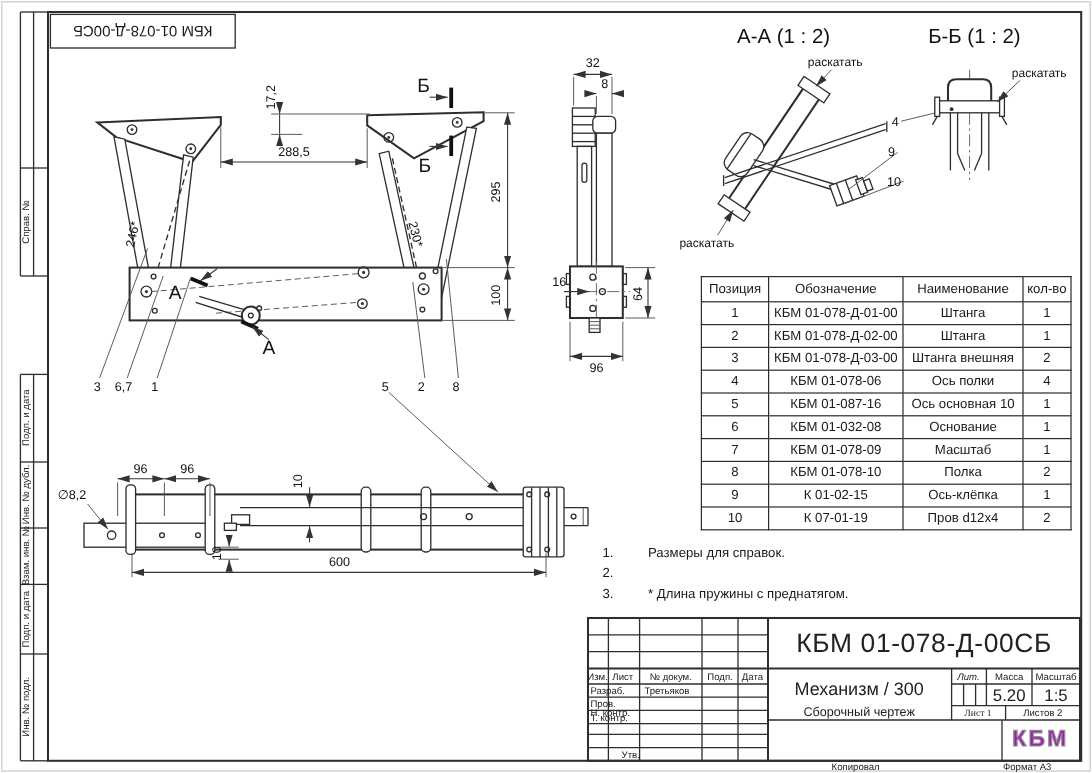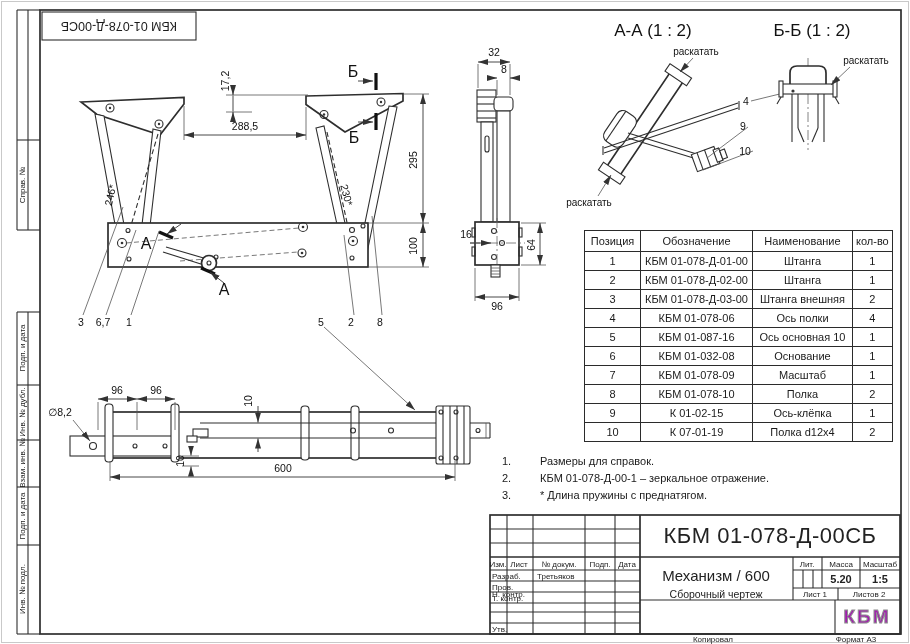--- a/index.html
+++ b/index.html
@@ -29,21 +29,21 @@
   #parts-table td,#parts-table th{border:1px solid #2b2b2b;font-size:11px;font-weight:normal;
      text-align:center;padding:0 3px;height:18px;white-space:nowrap;}
   #parts-table th{height:20px;}
   #notes{position:absolute;left:502px;top:453px;font-size:11px;}
   .note-row{display:flex;line-height:17px;}
   .note-num{width:26px;}
   .note-gap{width:12px;}
   .tb-big{font-size:22px;letter-spacing:0.5px;}
   .tb-name{font-size:15px;}
   .tb-type{font-size:10.5px;}
-  .tb-val{font-size:11px;font-weight:bold;}
+  .tb-val{font-size:14px;}
   #logo{font-size:19px;font-weight:700;letter-spacing:2px;color:#a21caf;
         -webkit-text-stroke:1px #8f8f8f;}
 </style>
 </head>
 <body>
 
 <div id="sheet">
 
 <svg width="910" height="644" viewBox="0 0 910 644" style="position:absolute;left:0;top:0;">
   <defs>
@@ -431,63 +431,62 @@
         </tr>
   <tr>
           <td>9</td>
           <td>К 01-02-15</td>
           <td>Ось-клёпка</td>
           <td>1</td>
         </tr>
   <tr>
           <td>10</td>
           <td>К 07-01-19</td>
-          <td>Полка d12x4</td>
+          <td>Пров d12x4</td>
           <td>2</td>
         </tr>
 </tbody>
     </table>
 
 <div id="notes">
   <div class="note-row">
         <span class="note-num">1.</span>
         <span class="note-gap"></span>
         <span>Размеры для справок.</span>
       </div>
   <div class="note-row">
         <span class="note-num">2.</span>
         <span class="note-gap"></span>
-        <span>КБМ 01-078-Д-00-1 – зеркальное отражение.</span>
       </div>
   <div class="note-row">
         <span class="note-num">3.</span>
         <span class="note-gap"></span>
         <span>* Длина пружины с преднатягом.</span>
       </div>
 </div>
 
 <span class="t c tb-big" style="left:770px;top:536px;">КБМ 01-078-Д-00СБ</span>
 <span class="t c" style="left:498px;top:564px;">Изм.</span>
 <span class="t c" style="left:519px;top:564px;">Лист</span>
 <span class="t c" style="left:559px;top:564px;">№ докум.</span>
 <span class="t c" style="left:600px;top:564px;">Подп.</span>
 <span class="t c" style="left:627px;top:564px;">Дата</span>
 <span class="t l" style="left:492px;top:575.5px;">Разраб.</span>
 <span class="t l" style="left:537px;top:575.5px;">Третьяков</span>
 <span class="t l" style="left:492px;top:586.5px;">Пров.</span>
 <span class="t l" style="left:492px;top:597.5px;">Т. контр.</span>
 <span class="t l" style="left:492px;top:594px;">Н. контр.</span>
-<span class="t l" style="left:492px;top:628.5px;">Утв.</span>
-<span class="t c tb-name" style="left:716px;top:575px;">Механизм / 600</span>
+<span class="t l" style="left:492px;top:628.5px;padding-left:26px;">Утв.</span>
+<span class="t c tb-name" style="left:716px;top:575px;">Механизм / 300</span>
 <span class="t c tb-type" style="left:716px;top:594px;">Сборочный чертеж</span>
-<span class="t c" style="left:807px;top:563.5px;">Лит.</span>
+<span class="t c" style="left:807px;top:563.5px;font-style:italic;">Лит.</span>
 <span class="t c" style="left:841px;top:563.5px;">Масса</span>
 <span class="t c" style="left:880px;top:563.5px;">Масштаб</span>
 <span class="t c tb-val" style="left:841px;top:579px;">5.20</span>
 <span class="t c tb-val" style="left:880px;top:579px;text-align:center;">1:5</span>
-<span class="t c" style="left:815px;top:594px;">Лист 1</span>
+<span class="t c" style="left:815px;top:594px;font-family:Liberation Serif, serif;">Лист 1</span>
 <span class="t c" style="left:869px;top:594px;">Листов 2</span>
 <span class="t c" id="logo" style="left:867px;top:617px;">КБМ</span>
 
 <span class="t c" style="left:713px;top:639px;">Копировал</span>
 <span class="t c" style="left:856px;top:639px;">Формат А3</span>
 
 </div>
 
 </body></html>

